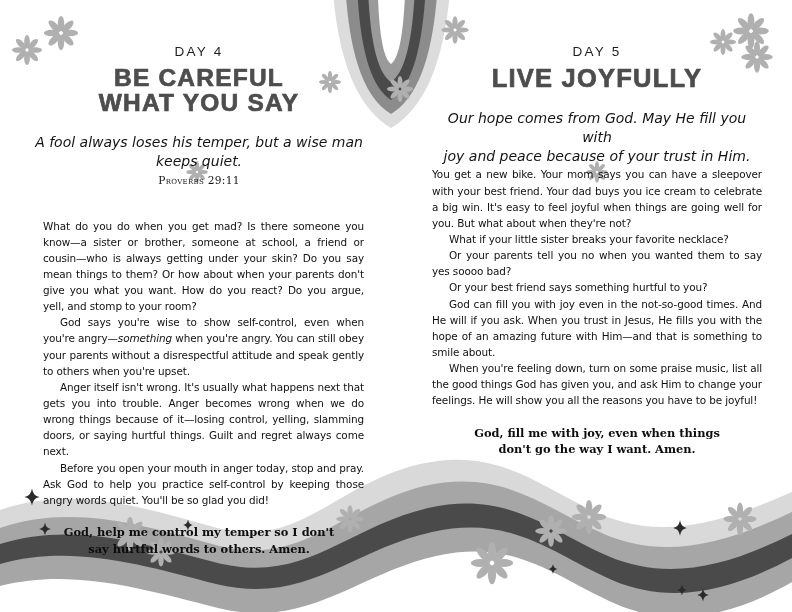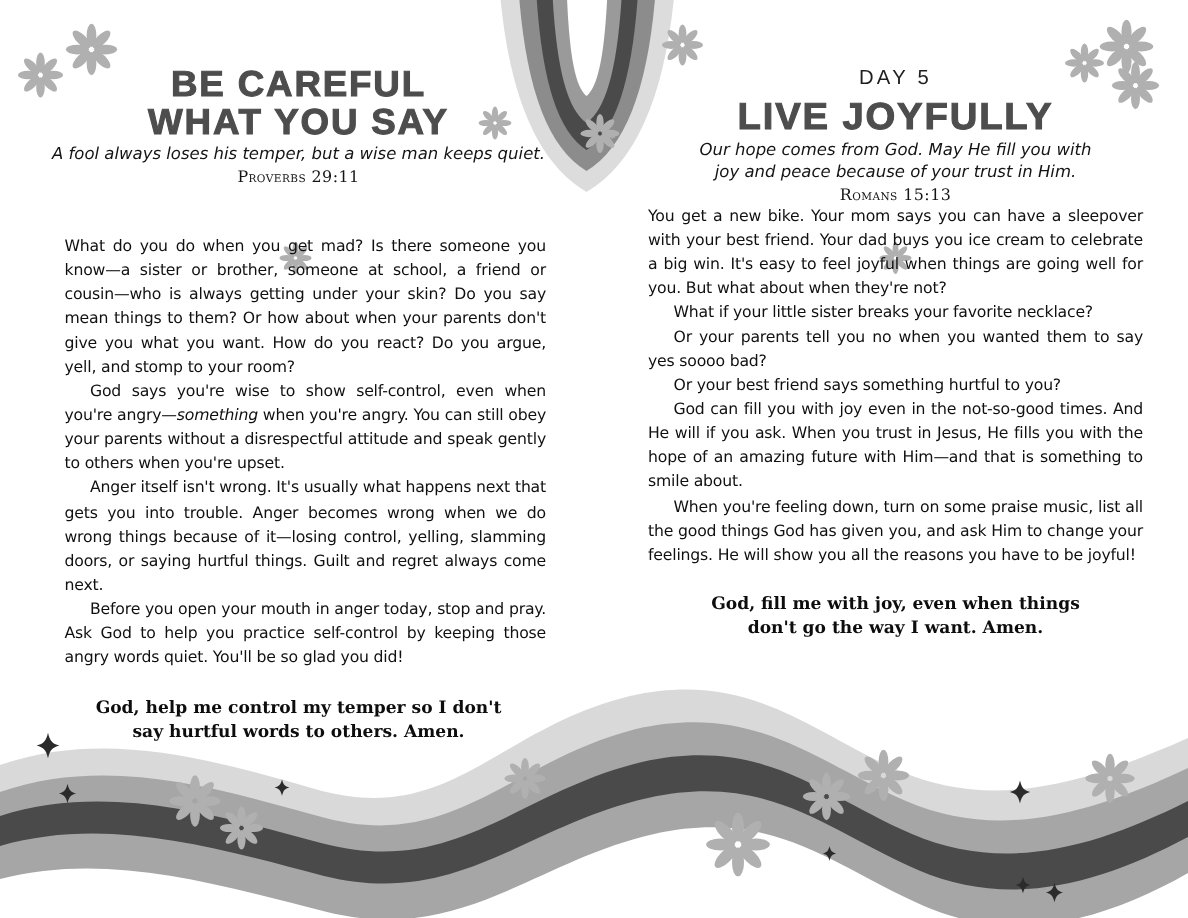--- a/index.html
+++ b/index.html
@@ -45,24 +45,25 @@
     font-size:25px;
     line-height:1.06;
     letter-spacing:1.2px;
     color:#4d4d4d;
     -webkit-text-stroke:0.7px #4d4d4d;
     transform:scaleX(1.02);
   }
   .title-2line { font-size:24px; }
 
   .verse {
+    margin-top:17px;
     text-align:center;
     font-family:"DejaVu Sans", sans-serif;
     font-style:italic;
-    font-size:11px;
+    font-size:14px;
     line-height:1.38;
     color:#141414;
   }
   .verse-ref {
     margin-top:2px;
     text-align:center;
     font-family:"DejaVu Serif", serif;
     font-variant:small-caps;
     font-size:10.6px;
     letter-spacing:0.3px;
@@ -162,20 +163,21 @@
   <use href="#sparkle" transform="translate(553,569) scale(0.55)" fill="#2b2b2b"></use>
   <use href="#sparkle" transform="translate(680,528) scale(0.85)" fill="#2b2b2b"></use>
   <use href="#sparkle" transform="translate(682,590) scale(0.62)" fill="#2b2b2b"></use>
   <use href="#sparkle" transform="translate(703,595) scale(0.72)" fill="#2b2b2b"></use>
 </svg>
 
 <div class="spread">
 
   <section class="page page-left">
     <div class="content">
+      <div class="day-label">DAY 4</div>
       <h1 class="title title-2line">
         <span>BE CAREFUL</span><br>
         <span>WHAT YOU SAY</span>
       </h1>
       <div class="verse">A fool always loses his temper, but a wise man keeps quiet.</div>
       <div class="verse-ref">Proverbs 29:11</div>
 
       <div class="body-wrap body-text">
         <p class="first">What do you do when you get mad? Is there someone you know—a sister or brother, someone at school, a friend or cousin—who is always getting under your skin? Do you say mean things to them? Or how about when your parents don't give you what you want. How do you react? Do you argue, yell, and stomp to your room?</p>
         <p>God says you're wise to show self-control, even when you're angry—<em>something</em> when you're angry. You can still obey your parents without a disrespectful attitude and speak gently to others when you're upset.</p>
@@ -193,21 +195,20 @@
   <section class="page page-right">
     <div class="content">
       <div class="day-label">DAY 5</div>
       <h1 class="title">
         <span>LIVE JOYFULLY</span>
       </h1>
       <div class="verse">
         <span>Our hope comes from God. May He fill you with</span><br>
         <span>joy and peace because of your trust in Him.</span>
       </div>
-      <div class="verse-ref">Romans 15:13</div>
 
       <div class="body-wrap body-text">
         <p class="first">You get a new bike. Your mom says you can have a sleepover with your best friend. Your dad buys you ice cream to celebrate a big win. It's easy to feel joyful when things are going well for you. But what about when they're not?</p>
         <p>What if your little sister breaks your favorite necklace?</p>
         <p>Or your parents tell you no when you wanted them to say yes soooo bad?</p>
         <p>Or your best friend says something hurtful to you?</p>
         <p>God can fill you with joy even in the not-so-good times. And He will if you ask. When you trust in Jesus, He fills you with the hope of an amazing future with Him—and that is something to smile about.</p>
         <p>When you're feeling down, turn on some praise music, list all the good things God has given you, and ask Him to change your feelings. He will show you all the reasons you have to be joyful!</p>
       </div>
 

